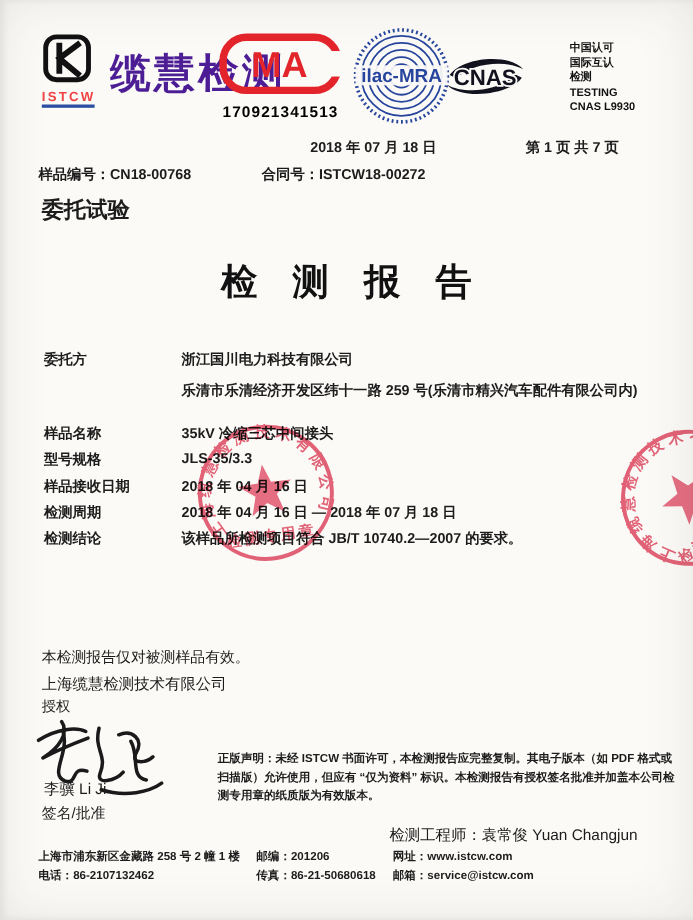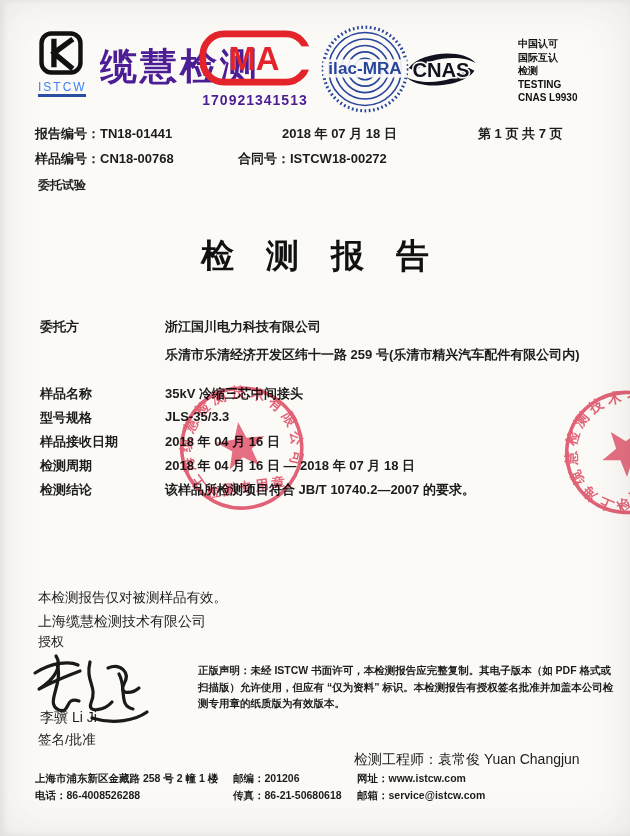--- a/index.html
+++ b/index.html
@@ -3,40 +3,40 @@
 <meta charset="utf-8">
 <style>
   html,body{margin:0;padding:0;background:#e9e7e3;}
   .page{position:relative;width:630px;height:836px;background:#fbfaf7;overflow:hidden;
         font-family:"Liberation Sans",sans-serif;color:#1c1c1c;
         box-shadow:inset 0 0 46px rgba(60,55,50,.10), inset 3px 0 6px rgba(60,55,50,.08);}
   .abs{position:absolute;}
   .b{font-weight:normal;}
   
   .brand-name{font-size:37px;font-weight:bold;letter-spacing:3px;color:#4c1d95;}
-  .istcw-txt{font-size:12px;font-weight:normal;letter-spacing:2px;color:#3b82f6;}
+  .istcw-txt{font-size:12px;font-weight:bold;letter-spacing:2px;color:#ef4444;}
   .tagline{width:48px;height:3px;background:#2a4fa2;}
-  .cma-num{width:114px;text-align:center;color:#4c1d95;font-weight:bold;font-size:14px;letter-spacing:1px;}
+  .cma-num{width:114px;text-align:center;color:#000000;font-weight:bold;font-size:14px;letter-spacing:1px;}
   .accr{font-size:10px;font-weight:bold;line-height:13.5px;color:#111;}
   
   .meta{font-size:13px;font-weight:bold;}
   
   .title{width:100%;text-align:center;font-family:"Liberation Serif",serif;
          font-size:33px;font-weight:bold;letter-spacing:32px;text-indent:32px;color:#111;}
   
   .fl{position:absolute;left:40px;font-size:13px;font-weight:bold;white-space:nowrap;}
   .fv{position:absolute;left:165px;font-size:13px;font-weight:bold;white-space:nowrap;}
   
   .stamp{mix-blend-mode:multiply;opacity:.82;}
   .sc{fill:none;stroke:#e0425c;stroke-width:3.6;}
   .sf{fill:#e4506b;}
   .st{fill:#e0425c;font-weight:bold;font-family:"Liberation Sans",sans-serif;}
   
   .sig path{fill:none;stroke:#1a1a1a;stroke-width:3.2;stroke-linecap:round;stroke-linejoin:round;}
-  .small{font-size:10.5px;font-weight:bold;line-height:16.5px;}
+  .small{font-size:10.5px;font-weight:bold;line-height:16.5px;margin-top:20px;}
   .foot{font-size:10.5px;font-weight:bold;white-space:nowrap;}
 </style>
 </head>
 <body>
 
 <div class="page">
 
   <div class="abs" style="left:38px;top:30px;">
     <svg width="46" height="46" viewBox="0 0 52 52">
       <rect x="4" y="4" width="44" height="44" rx="11" fill="none" stroke="#111" stroke-width="5"></rect>
@@ -75,34 +75,31 @@
   </svg>
 
   <div class="abs accr" style="left:518px;top:37px;">
     <div>中国认可</div>
     <div>国际互认</div>
     <div>检测</div>
     <div>TESTING</div>
     <div>CNAS L9930</div>
   </div>
 
-  <div class="abs meta" style="left:35px;top:125px;">
-    <span>报告编号：</span><span>TN18-01441</span>
-  </div>
   <div class="abs meta" style="left:282px;top:125px;">2018 年 07 月 18 日</div>
   <div class="abs meta" style="left:478px;top:125px;">第 1 页 共 7 页</div>
 
   <div class="abs meta" style="left:35px;top:150px;">
     <span>样品编号：</span><span>CN18-00768</span>
   </div>
   <div class="abs meta" style="left:238px;top:150px;">
     <span>合同号：</span><span>ISTCW18-00272</span>
   </div>
 
-  <div class="abs meta" style="left:38px;top:177px;font-size:12px;">委托试验</div>
+  <div class="abs meta" style="left:38px;top:177px;font-size:20px;">委托试验</div>
 
   <div class="abs title" style="top:234px;">检测报告</div>
 
   <span class="fl" style="top:318px;">委托方</span>
   <span class="fv" style="top:318px;">浙江国川电力科技有限公司</span>
 
   <span class="fv" style="top:346px;">乐清市乐清经济开发区纬十一路 259 号(乐清市精兴汽车配件有限公司内)</span>
 
   <span class="fl" style="top:385px;text-align:center;">样品名称</span>
   <span class="fv" style="top:385px;">35kV 冷缩三芯中间接头</span>
@@ -161,21 +158,21 @@
   <div class="abs b" style="left:38px;top:731px;font-size:13.5px;">签名/批准</div>
 
   <div class="abs small" style="left:198px;top:662px;width:422px;font-weight:600;">正版声明：未经 ISTCW 书面许可，本检测报告应完整复制。其电子版本（如 PDF 格式或扫描版）允许使用，但应有 “仅为资料” 标识。本检测报告有授权签名批准并加盖本公司检测专用章的纸质版为有效版本。</div>
 
   <div class="abs b" style="left:354px;top:751px;font-size:14px;text-align:right;">
     <span>检测工程师：</span><span>袁常俊 Yuan Changjun</span>
   </div>
 
   <div class="abs foot" style="left:35px;top:772px;">上海市浦东新区金藏路 258 号 2 幢 1 楼</div>
   <div class="abs foot" style="left:35px;top:789px;">
-    <span>电话：</span><span>86-4008526288</span>
+    <span>电话：</span><span>86-2107132462</span>
   </div>
   <div class="abs foot" style="left:233px;top:772px;">
     <span>邮编：</span><span>201206</span>
   </div>
   <div class="abs foot" style="left:233px;top:789px;">
     <span>传真：</span><span>86-21-50680618</span>
   </div>
   <div class="abs foot" style="left:357px;top:772px;">
     <span>网址：</span><span>www.istcw.com</span>
   </div>

